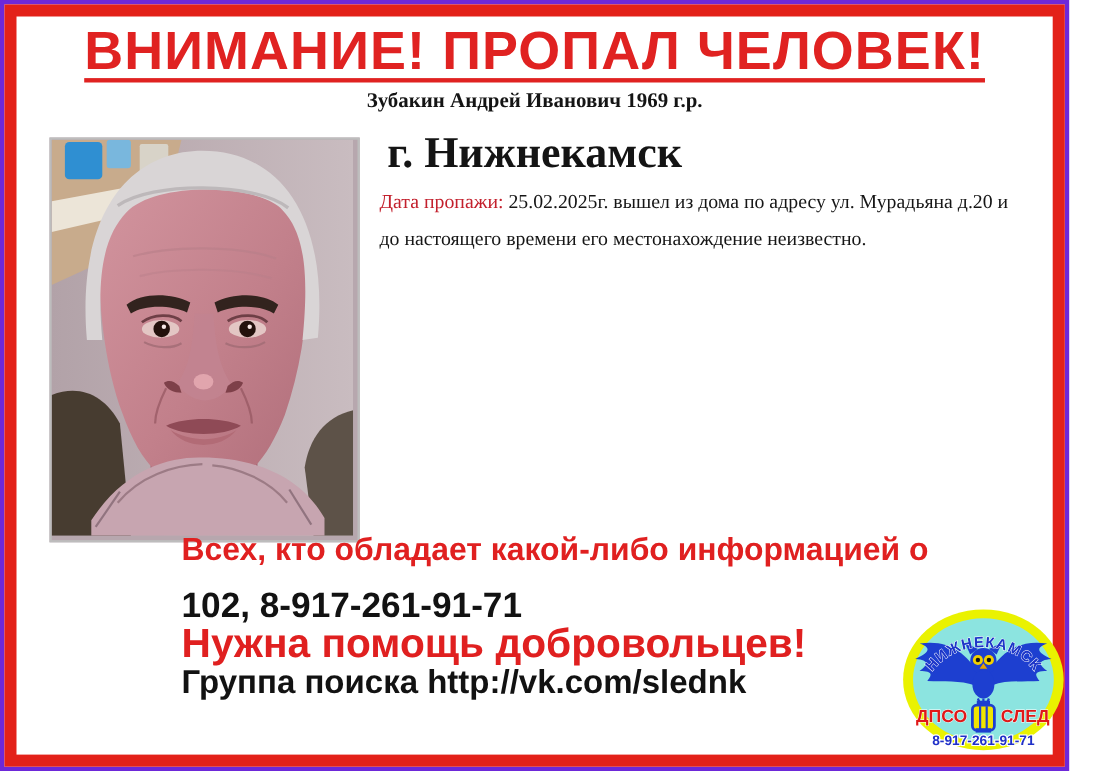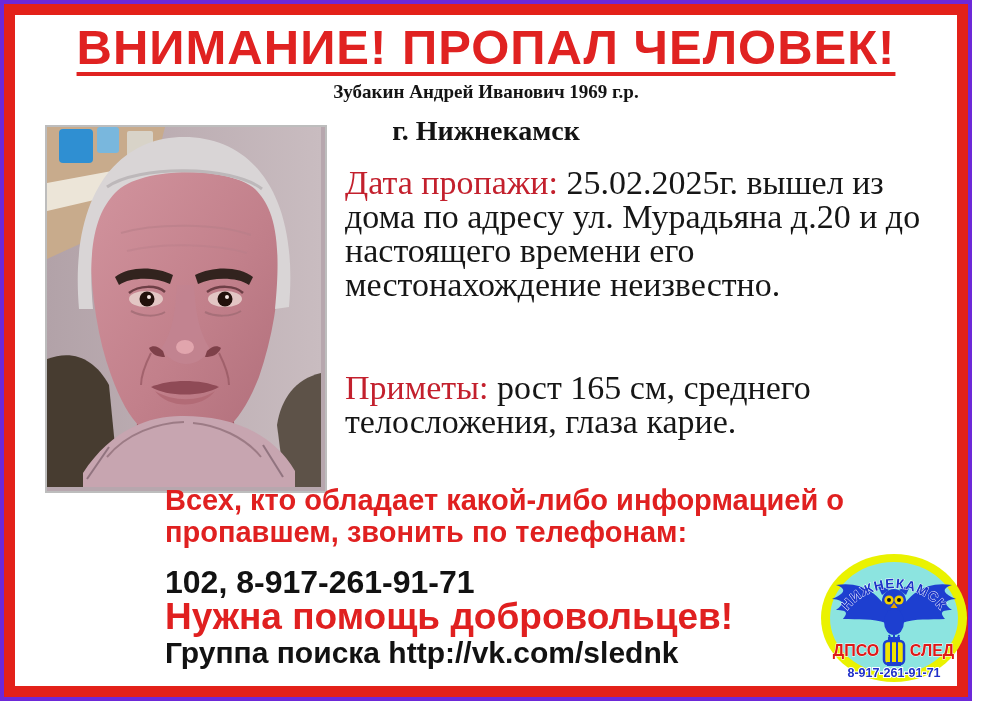--- a/index.html
+++ b/index.html
@@ -7,28 +7,28 @@
   .poster{position:absolute;inset:4px;border:11px solid #e32119;background:#ffffff;}
   .content{position:absolute;inset:0;font-family:"Liberation Sans",sans-serif;}
 
   .title{position:absolute;top:4px;left:0;right:0;text-align:center;
     color:#e02221;font-weight:bold;font-size:49px;letter-spacing:1px;
     text-decoration:underline;text-decoration-thickness:4px;text-underline-offset:8px;
     white-space:nowrap;}
   .person{position:absolute;top:66px;left:0;right:0;text-align:center;
     font-family:"Liberation Serif",serif;font-weight:bold;font-size:19px;color:#141414;}
   .city{position:absolute;top:100px;left:0;right:0;text-align:center;
-    font-family:"Liberation Serif",serif;font-weight:bold;font-size:28px;color:#141414;}
+    font-family:"Liberation Serif",serif;font-weight:bold;font-size:40px;color:#141414;}
 
   .photo{position:absolute;left:30px;top:110px;width:278px;height:364px;
     border:2px solid #bdbdbd;background:#b7a7ae;}
   .photo svg{display:block;}
 
   .info-para{position:absolute;left:330px;width:594px;
-    font-family:"Liberation Serif",serif;font-size:34px;line-height:34px;color:#161616;}
+    font-family:"Liberation Serif",serif;font-size:18px;line-height:34px;color:#161616;}
   .info-date{top:151px;}
   .info-clothes{top:289px;}
   .info-features{top:356px;}
   .label{color:#c3202d;}
 
   .contact{position:absolute;left:0;right:0;top:469px;text-align:left;
     padding-left:150px;font-weight:bold;}
   .call{color:#e02020;font-size:29px;line-height:32px;}
   .phones{color:#121212;font-size:32px;line-height:32px;margin-top:18px;}
   .volunteers{color:#e02020;font-size:37px;line-height:38px;}
@@ -113,28 +113,23 @@
           <path d="M214,330 C198,310 170,298 146,296" stroke="#8a6a74" stroke-width="2" fill="none" opacity="0.7"></path>
           <path d="M40,352 L62,320" stroke="#6e5460" stroke-width="2" opacity="0.6"></path>
           <path d="M236,350 L216,318" stroke="#6e5460" stroke-width="2" opacity="0.6"></path>
         </svg>
       </div>
 
       <div class="info-para info-date">
         <span class="label">Дата пропажи:</span>
         <span>25.02.2025г. вышел из дома по адресу ул. Мурадьяна д.20 и до настоящего времени его местонахождение неизвестно.</span>
       </div>
-      <div class="info-para info-features">
-        <span class="label">Приметы:</span>
-        <span>рост 165 см, среднего телосложения, глаза карие.</span>
-      </div>
 
       <div class="contact">
         <div class="call">Всех, кто обладает какой-либо информацией о</div>
-        <div class="call">пропавшем, звонить по телефонам:</div>
         <div class="phones">102, 8-917-261-91-71</div>
         <div class="volunteers">Нужна помощь добровольцев!</div>
         <div class="group">Группа поиска http://vk.com/slednk</div>
       </div>
 
       <div class="logo">
         <svg width="152" height="134" viewBox="0 0 152 134">
           <defs>
             <path id="arcTop" d="M 22 74 A 56 50 0 0 1 130 74" fill="none"></path>
           </defs>

